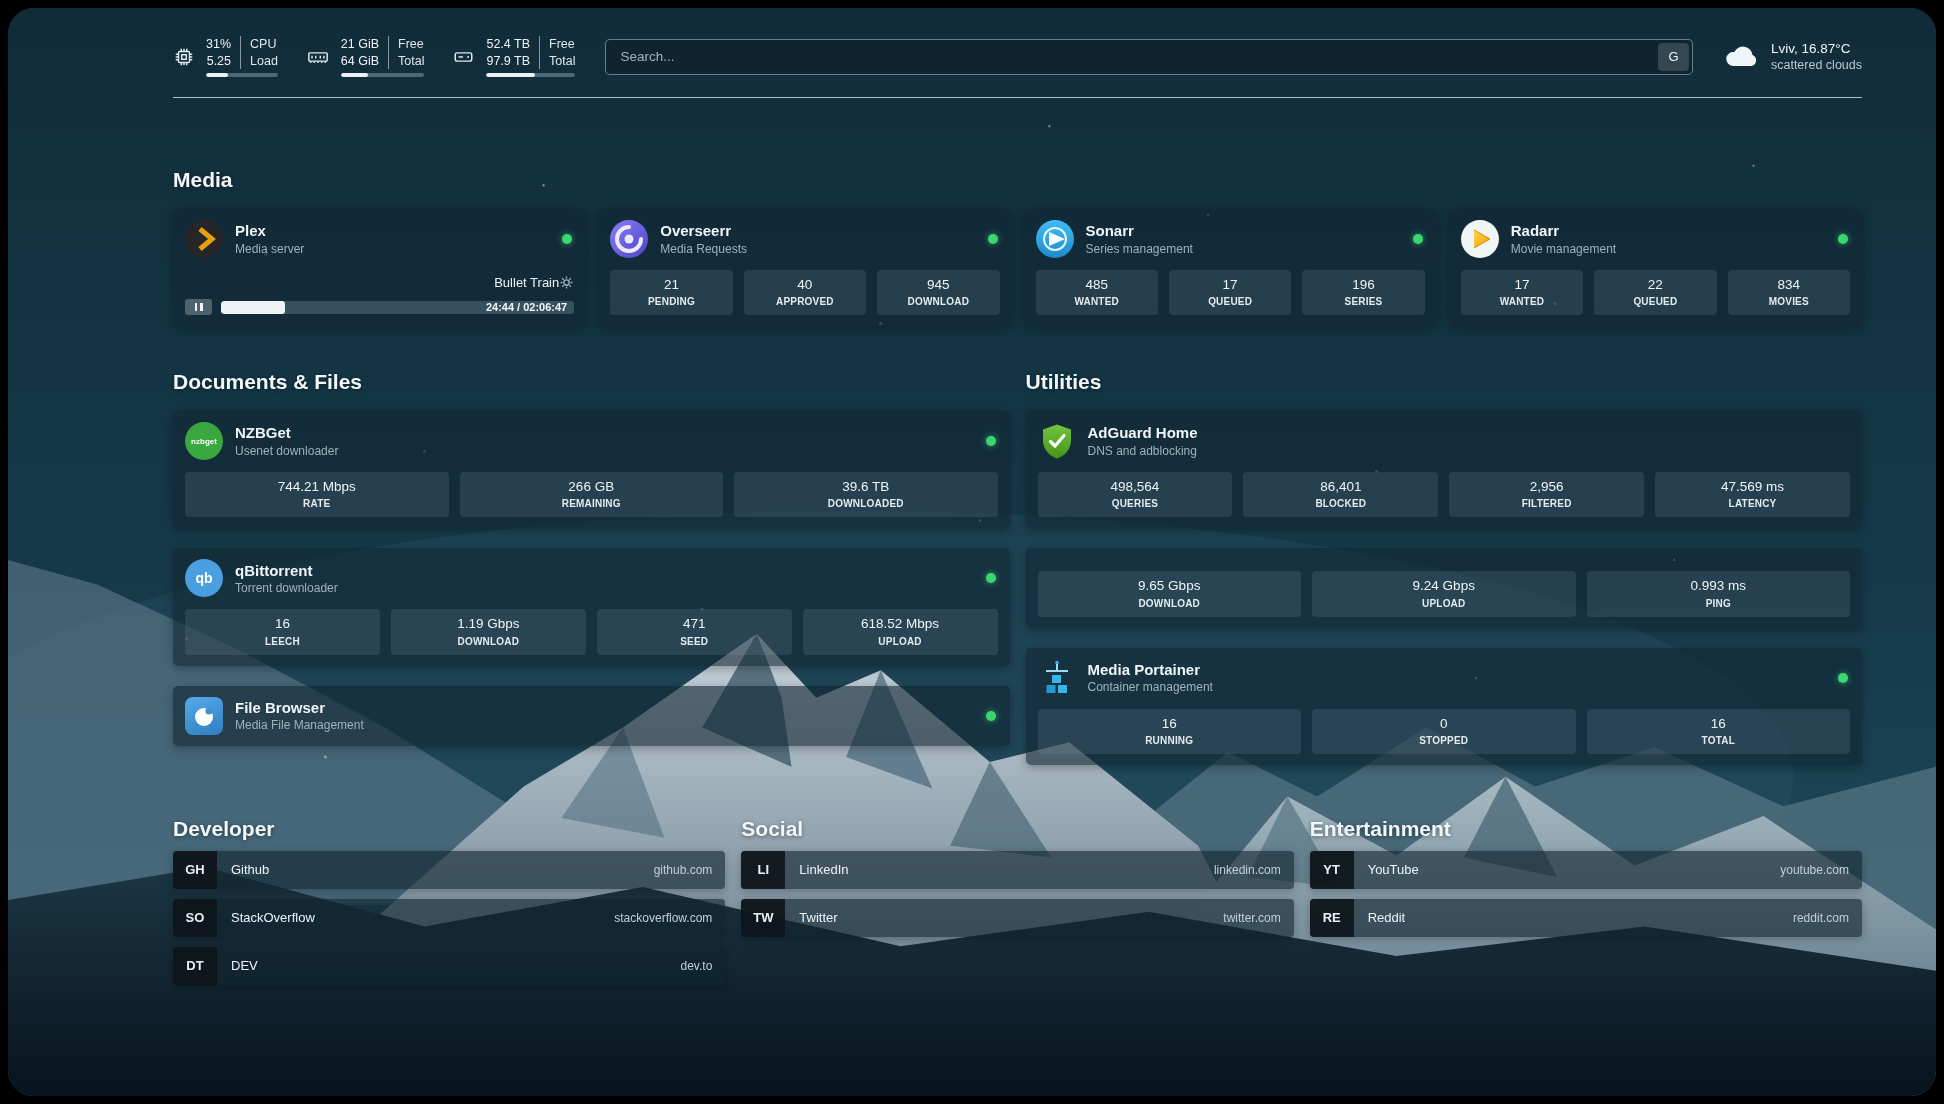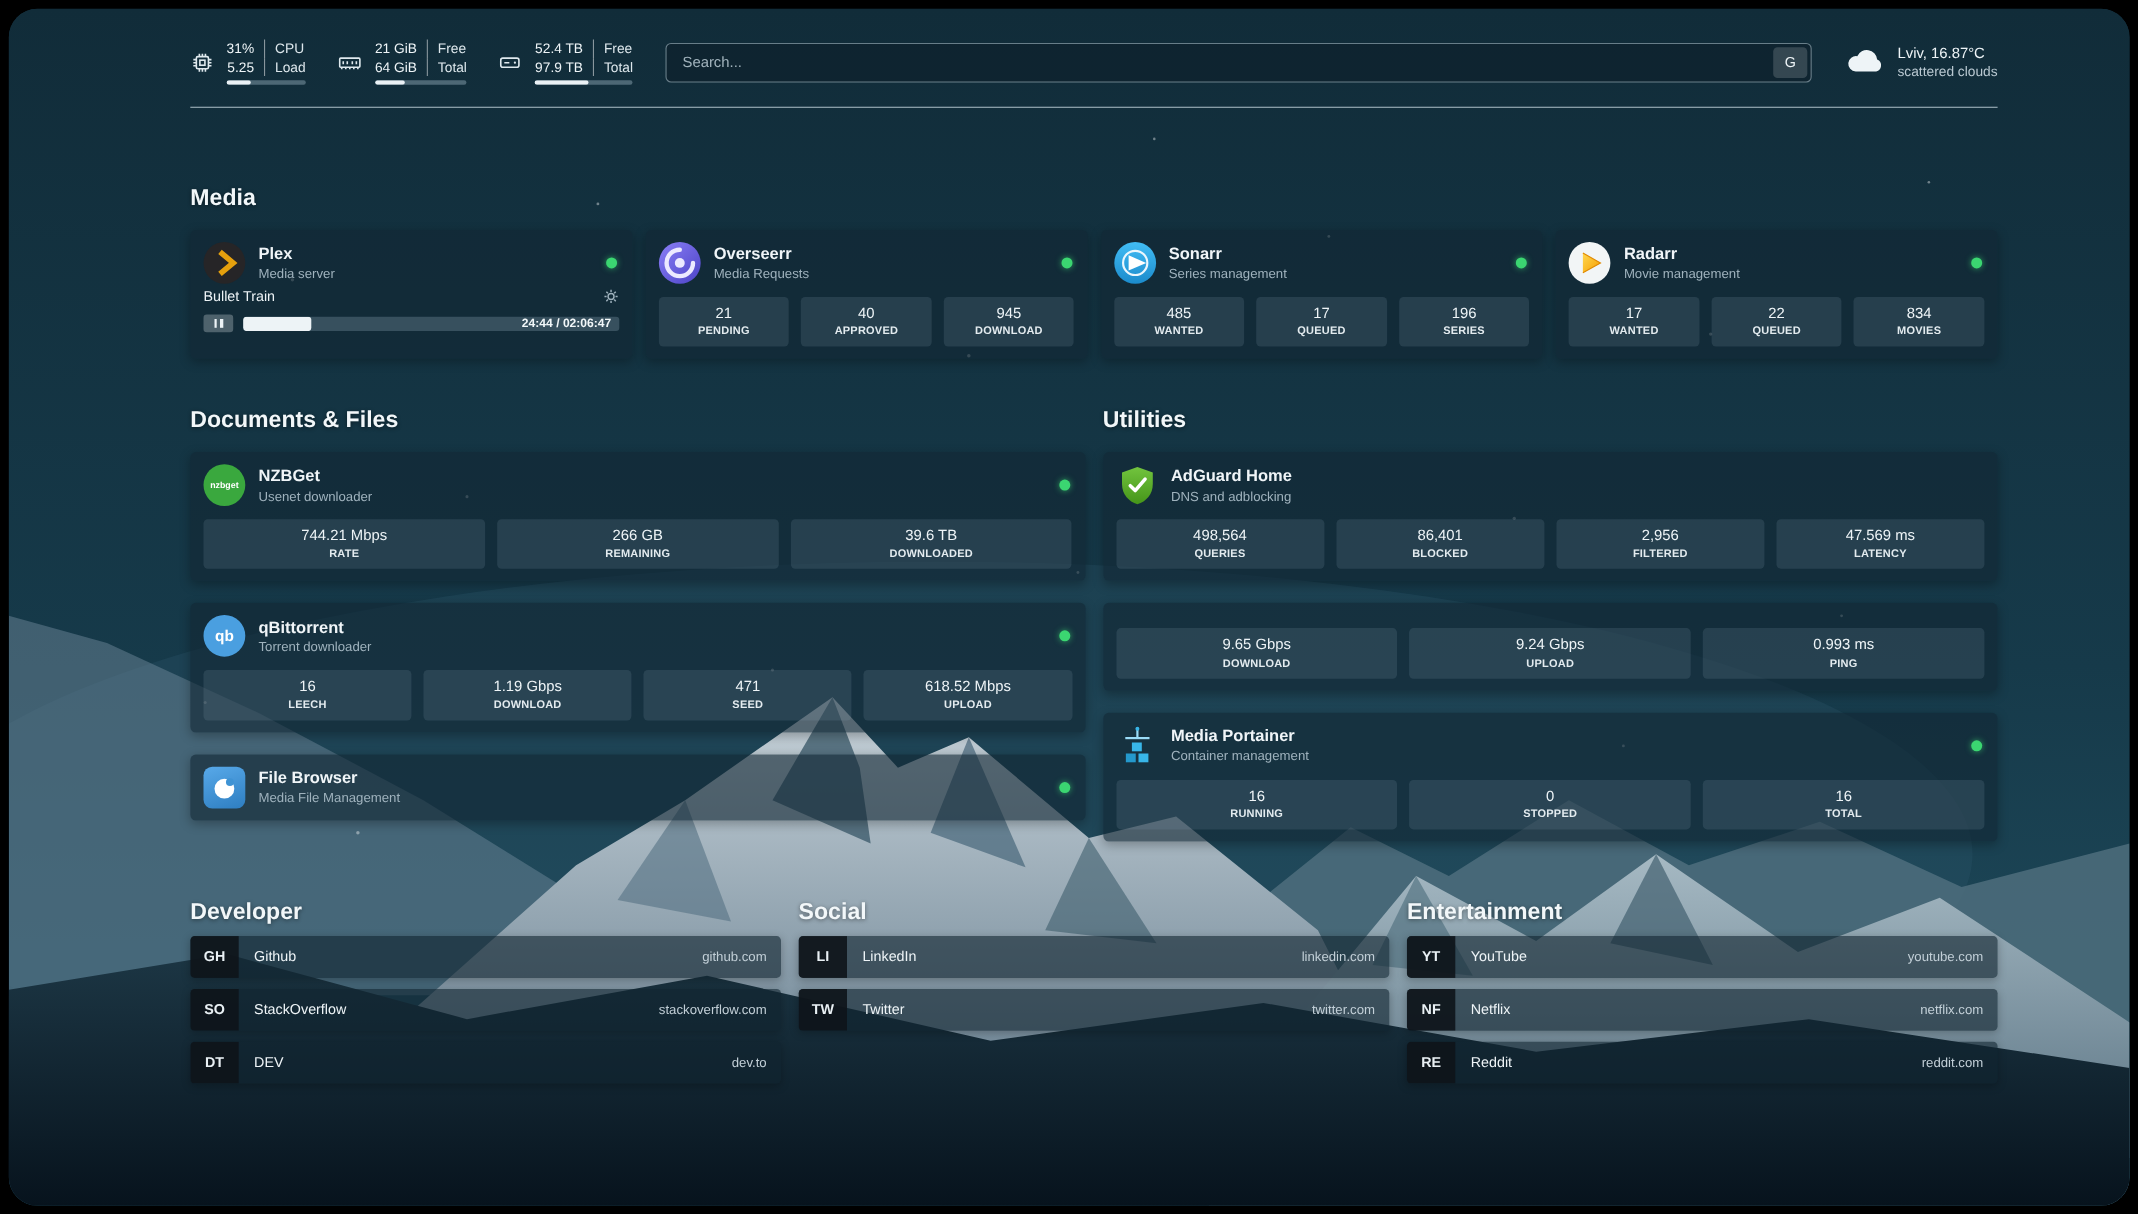--- a/index.html
+++ b/index.html
@@ -1,19 +1,19 @@
 <!DOCTYPE html>
 <html><head>
 <meta charset="utf-8">
 <style>
   * { box-sizing: border-box; margin: 0; padding: 0; }
   html, body { width: 1944px; height: 1104px; background: #000; font-family: "Liberation Sans", "DejaVu Sans", sans-serif; }
   .screen { position: absolute; left: 8px; top: 8px; right: 8px; bottom: 8px; border-radius: 26px; overflow: hidden; background: #123040; }
   .bg { position: absolute; inset: 0; width: 100%; height: 100%; }
-  .content { position: relative; height: 100%; padding: 0 120px 0 165px; }
+  .content { position: relative; height: 100%; padding: 0 74px 0 165px; }
 
   
   .topbar { display: flex; align-items: center; padding: 28px 0 20px; border-bottom: 1px solid rgba(214,230,238,.8); }
   .metrics { display: flex; gap: 28px; align-items: center; }
   .metric { display: flex; gap: 11px; align-items: center; }
   .metric-icon { display: flex; align-items: center; }
   .metric-grid { display: grid; grid-template-columns: auto auto; }
   .mv { text-align: right; padding-right: 9px; font-size: 12.5px; color: #eef4f7; line-height: 1.32; }
   .ml { padding-left: 9px; border-left: 1px solid rgba(255,255,255,.5); font-size: 12.5px; color: #dde7ec; line-height: 1.32; }
   .hbar { height: 4px; background: rgba(150,175,188,.45); border-radius: 2px; margin-top: 4px; overflow: hidden; }
@@ -41,21 +41,21 @@
   .card-title { color: #f0f5f8; font-size: 15px; font-weight: 600; line-height: 1.25; }
   .card-sub { color: #9fb2bd; font-size: 12px; margin-top: 1px; }
   .status-dot { width: 10px; height: 10px; border-radius: 50%; background: #3bd671; box-shadow: 0 0 6px rgba(59,214,113,.7); flex: none; margin-right: 2px; }
 
   .stats-row { display: flex; gap: 11px; margin-top: auto; padding-top: 12px; }
   .stat { flex: 1; background: rgba(140,170,184,.16); border-radius: 4px; padding: 7px 4px 8px; text-align: center; min-width: 0; }
   .stat-value { color: #eef4f7; font-size: 13.5px; line-height: 1.2; white-space: nowrap; }
   .stat-label { color: #e3ebef; font-size: 10px; font-weight: 700; letter-spacing: .2px; margin-top: 3px; white-space: nowrap; }
 
   
-  .now-row { display: flex; align-items: center; margin-top: 4px; }
+  .now-row { display: flex; align-items: center; margin-top: 17px; text-align: right; }
   .now-title { color: #edf3f6; font-size: 13px; flex: 1; }
   .gear-btn { background: none; border: none; cursor: pointer; display: flex; padding: 0; }
   .ctrl-row { display: flex; align-items: center; gap: 9px; margin-top: 9px; }
   .pause-btn { width: 27px; height: 16px; border-radius: 3px; background: rgba(233,242,246,.28); border: none; display: flex; gap: 3px; align-items: center; justify-content: center; cursor: pointer; flex: none; }
   .pause-btn i { width: 2.5px; height: 8px; background: #eef4f7; display: block; }
   .plex-track { flex: 1; height: 13px; background: rgba(135,160,173,.32); border-radius: 3px; position: relative; overflow: hidden; }
   .plex-fill { position: absolute; left: 0; top: 0; bottom: 0; background: #edf3f6; border-radius: 3px; }
   .plex-time { position: absolute; right: 7px; top: 0; line-height: 13px; font-size: 11px; font-weight: 600; color: #f2f7f9; text-align: right; }
 
   
@@ -576,25 +576,20 @@
       </div>
 
       <div class="bm-group">
         <h2 class="section-title">Entertainment</h2>
         <div class="bm-row">
           <span class="bm-abbr">YT</span>
           <span class="bm-name">YouTube</span>
           <span class="bm-url">youtube.com</span>
         </div>
         <div class="bm-row">
-          <span class="bm-abbr">NF</span>
-          <span class="bm-name">Netflix</span>
-          <span class="bm-url">netflix.com</span>
-        </div>
-        <div class="bm-row">
           <span class="bm-abbr">RE</span>
           <span class="bm-name">Reddit</span>
           <span class="bm-url">reddit.com</span>
         </div>
       </div>
 
     </div>
 
   </div>
 </div>

